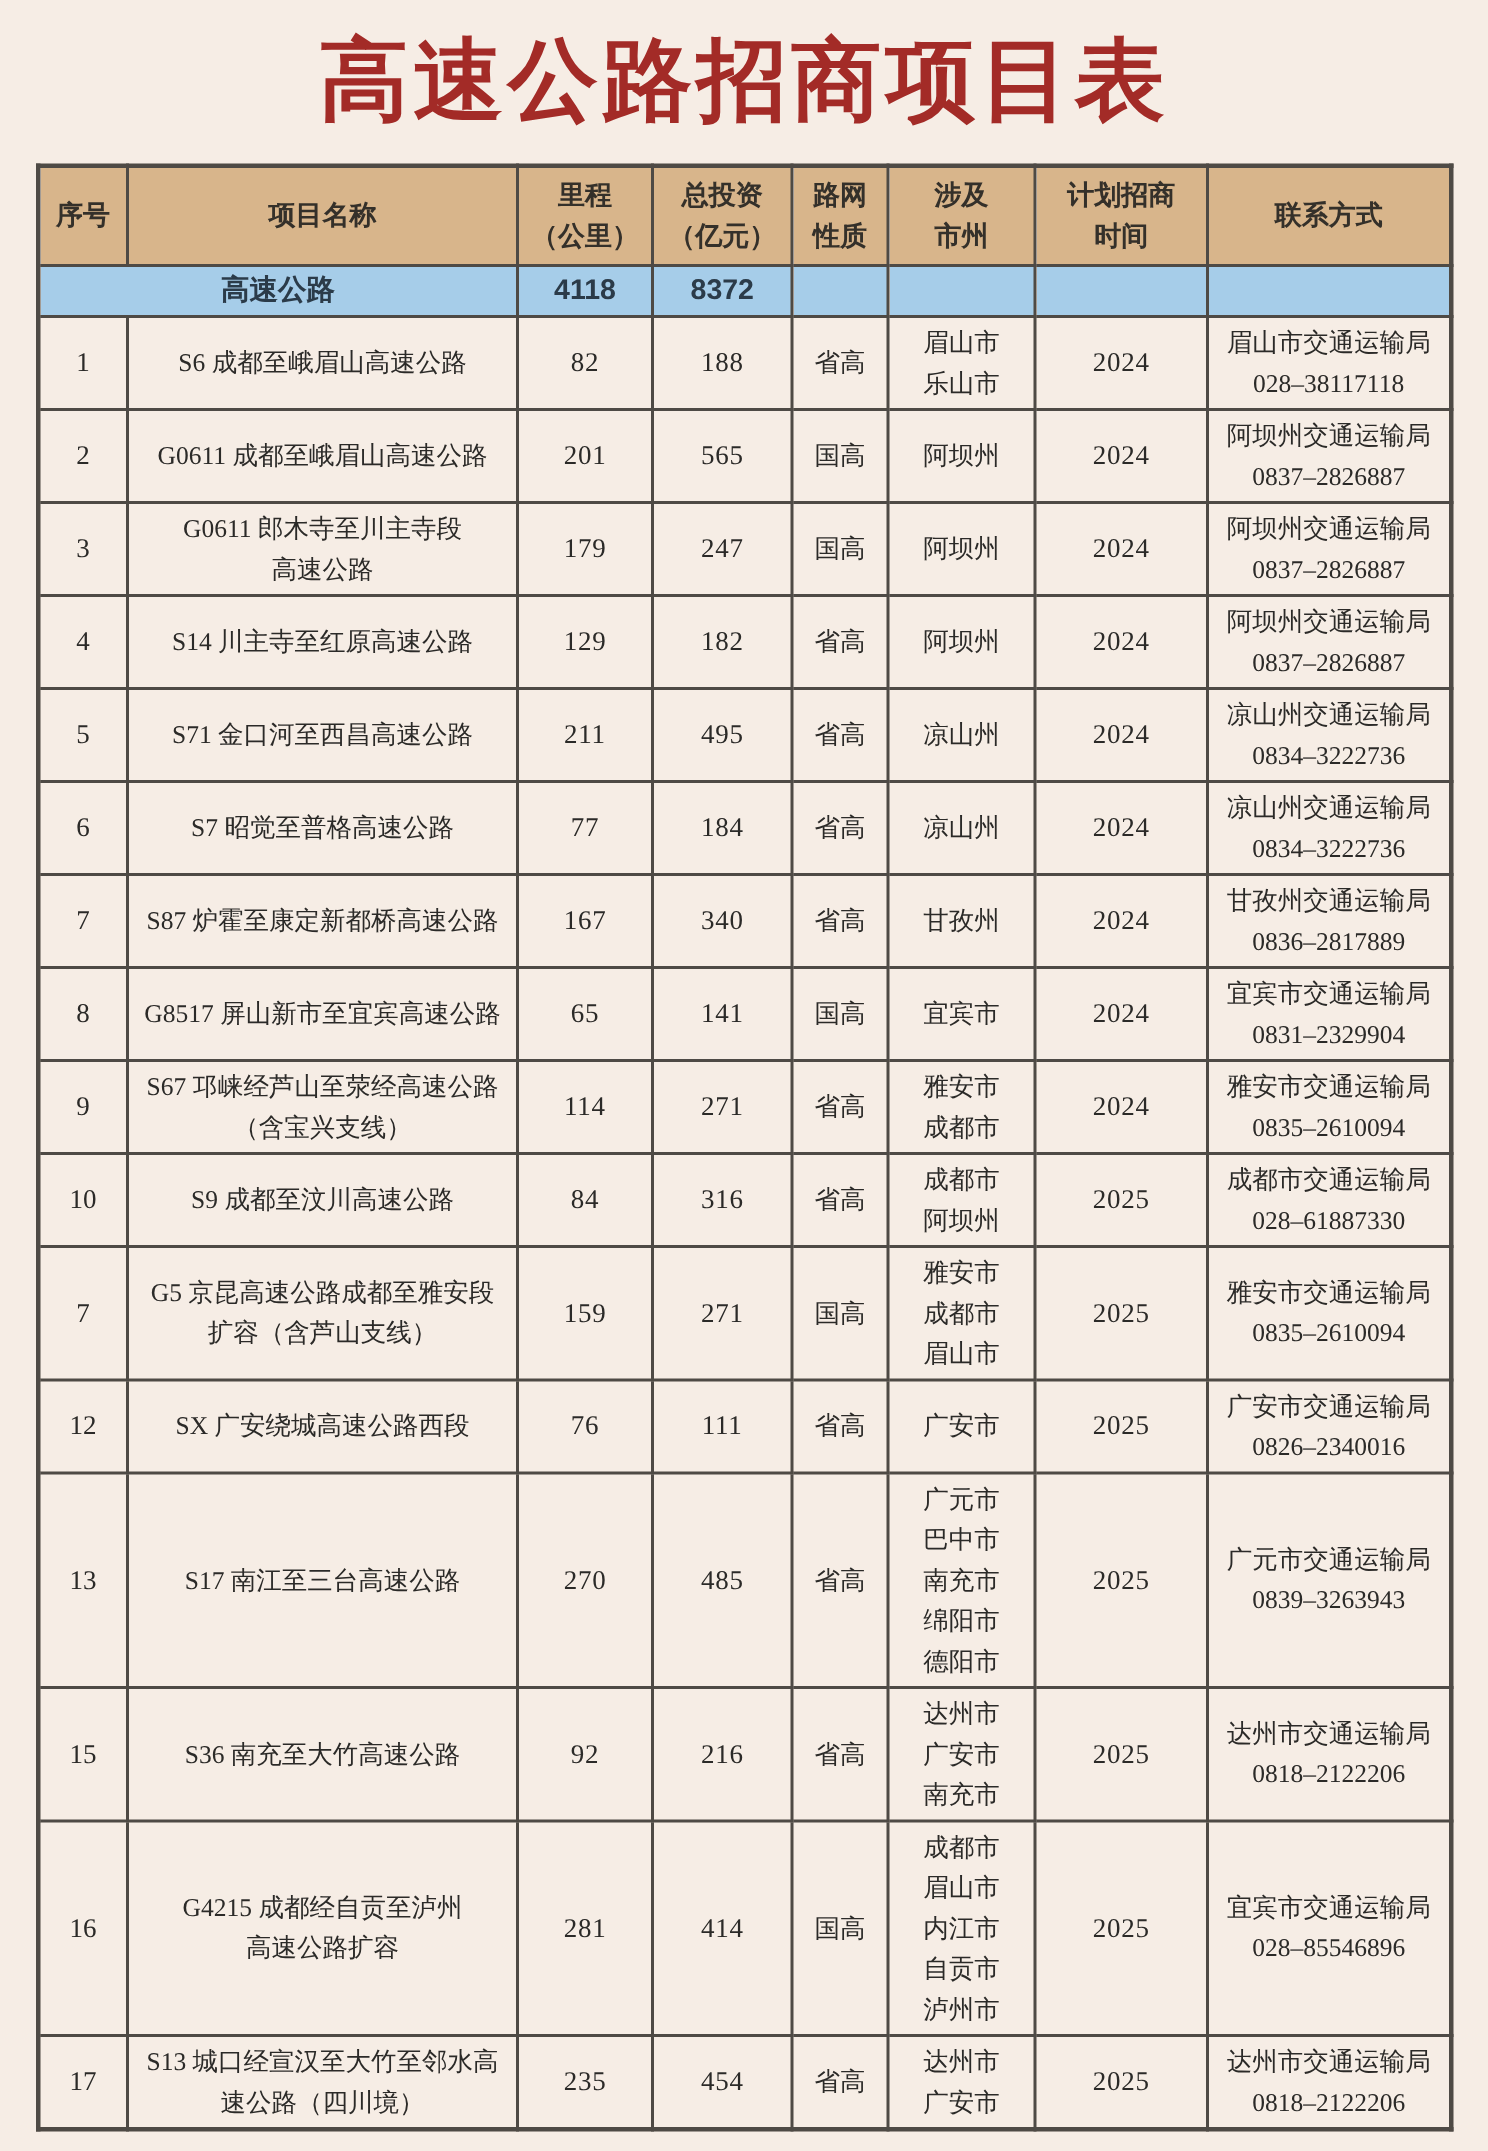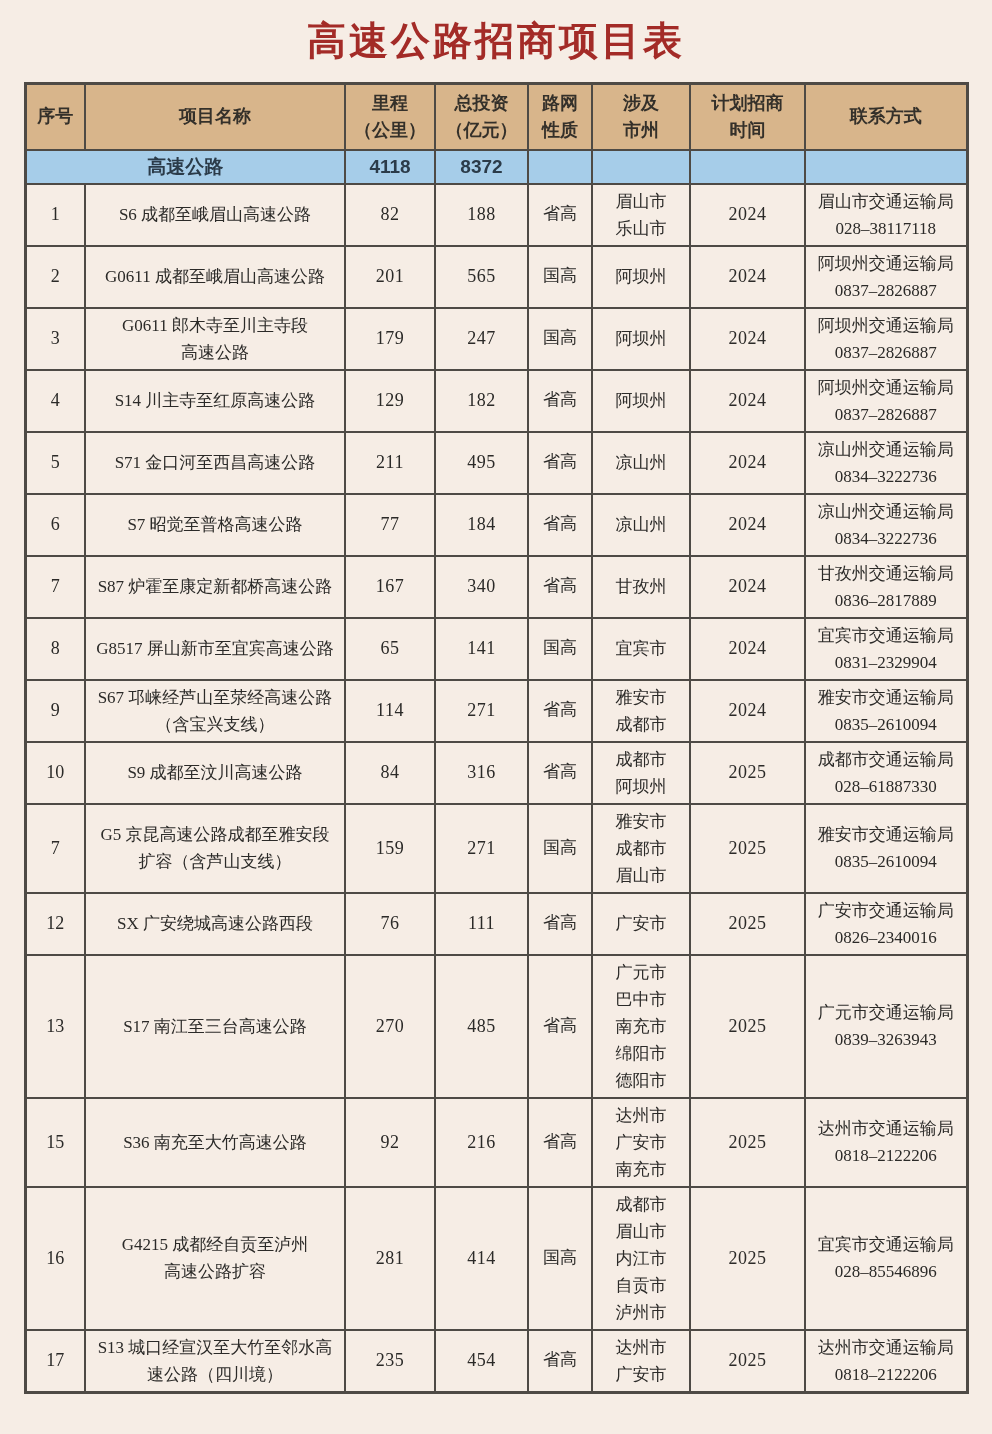--- a/index.html
+++ b/index.html
@@ -7,21 +7,21 @@
     width:992px;
     background:#f6ede5;
     font-family:"Liberation Serif","DejaVu Serif",serif;
     color:#2b2a28;
     -webkit-font-smoothing:antialiased;
   }
   .page{width:992px;min-height:1434px;box-sizing:border-box;padding-top:10px;}
   .title{
     margin:4px 0 14px 0;
     text-align:center;
-    font-size:39px;
+    font-size:60px;
     font-weight:bold;
     letter-spacing:3px;
     color:#a32b27;
     font-family:"Liberation Serif","DejaVu Serif",serif;
   }
   table.projects{
     width:942px;
     margin:0 auto;
     border-collapse:collapse;
     table-layout:fixed;
@@ -53,21 +53,21 @@
     font-weight:700;
     font-size:19px;
     height:34px;
     line-height:26px;
   }
   tbody td{font-size:17px;}
   td.c-no{font-size:18px;}
   td.c-km,td.c-inv,td.c-time{font-size:18px;letter-spacing:0.5px;}
   td.c-name{white-space:pre-line;}
   td.c-cities{white-space:pre-line;}
-  td.c-net{font-size:17px;font-family:Liberation Mono, monospace;}
+  td.c-net{font-size:17px;}
   td.c-contact div{line-height:27px;}
   .twoline td{height:62px;}
 </style>
 </head>
 <body>
 
 <div class="page">
   <h1 class="title">高速公路招商项目表</h1>
 
   <table class="projects">

